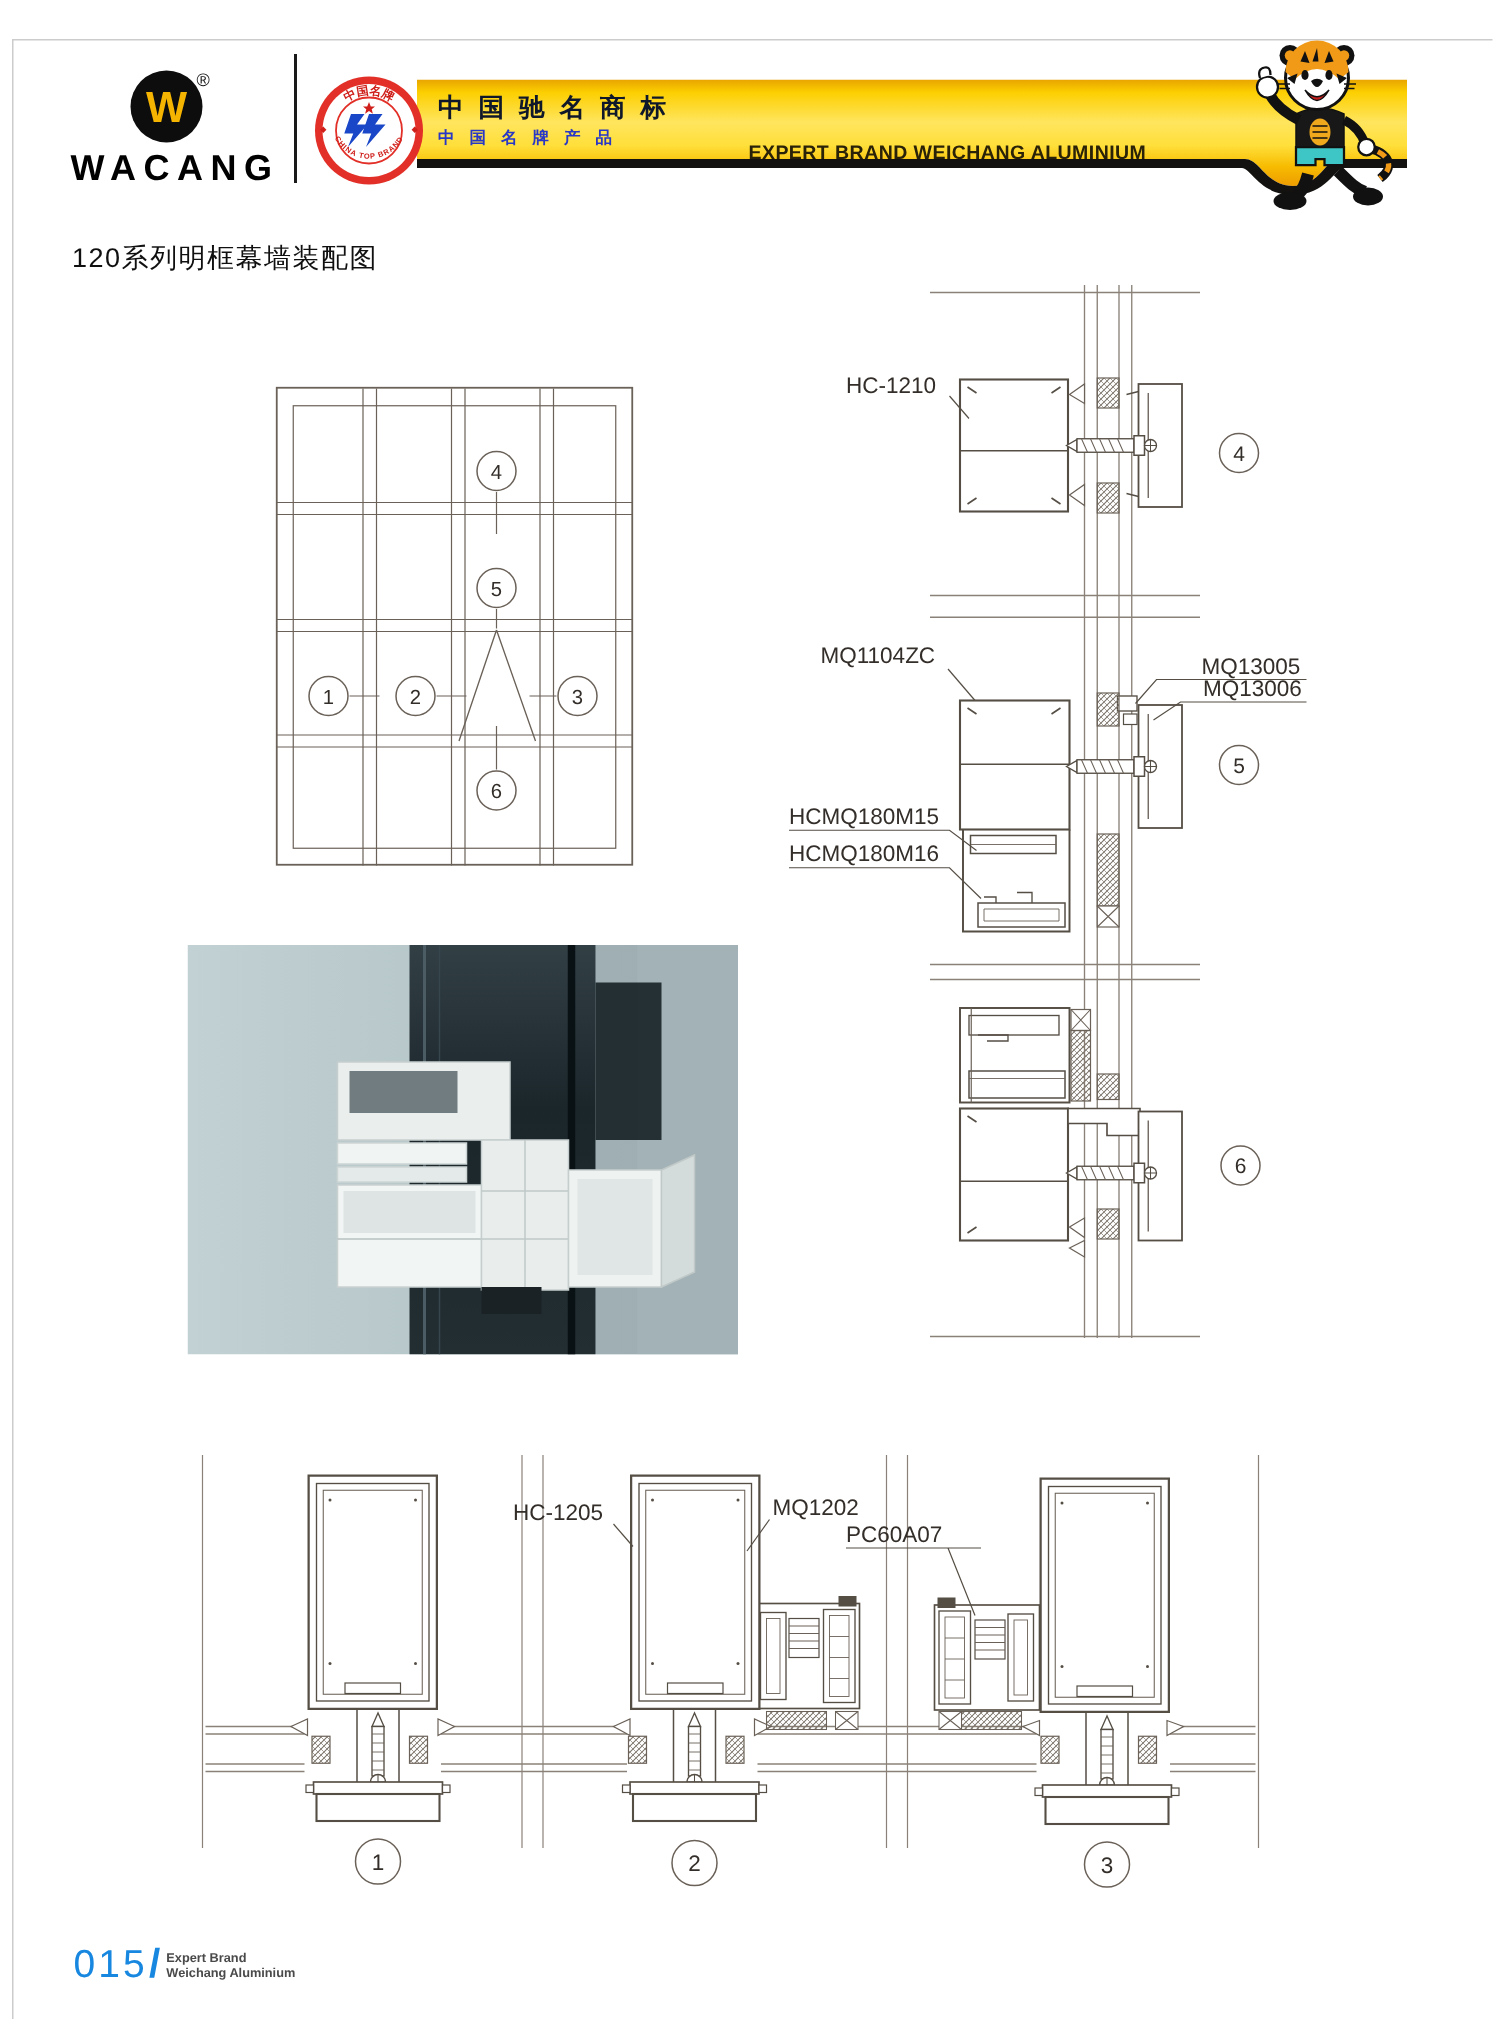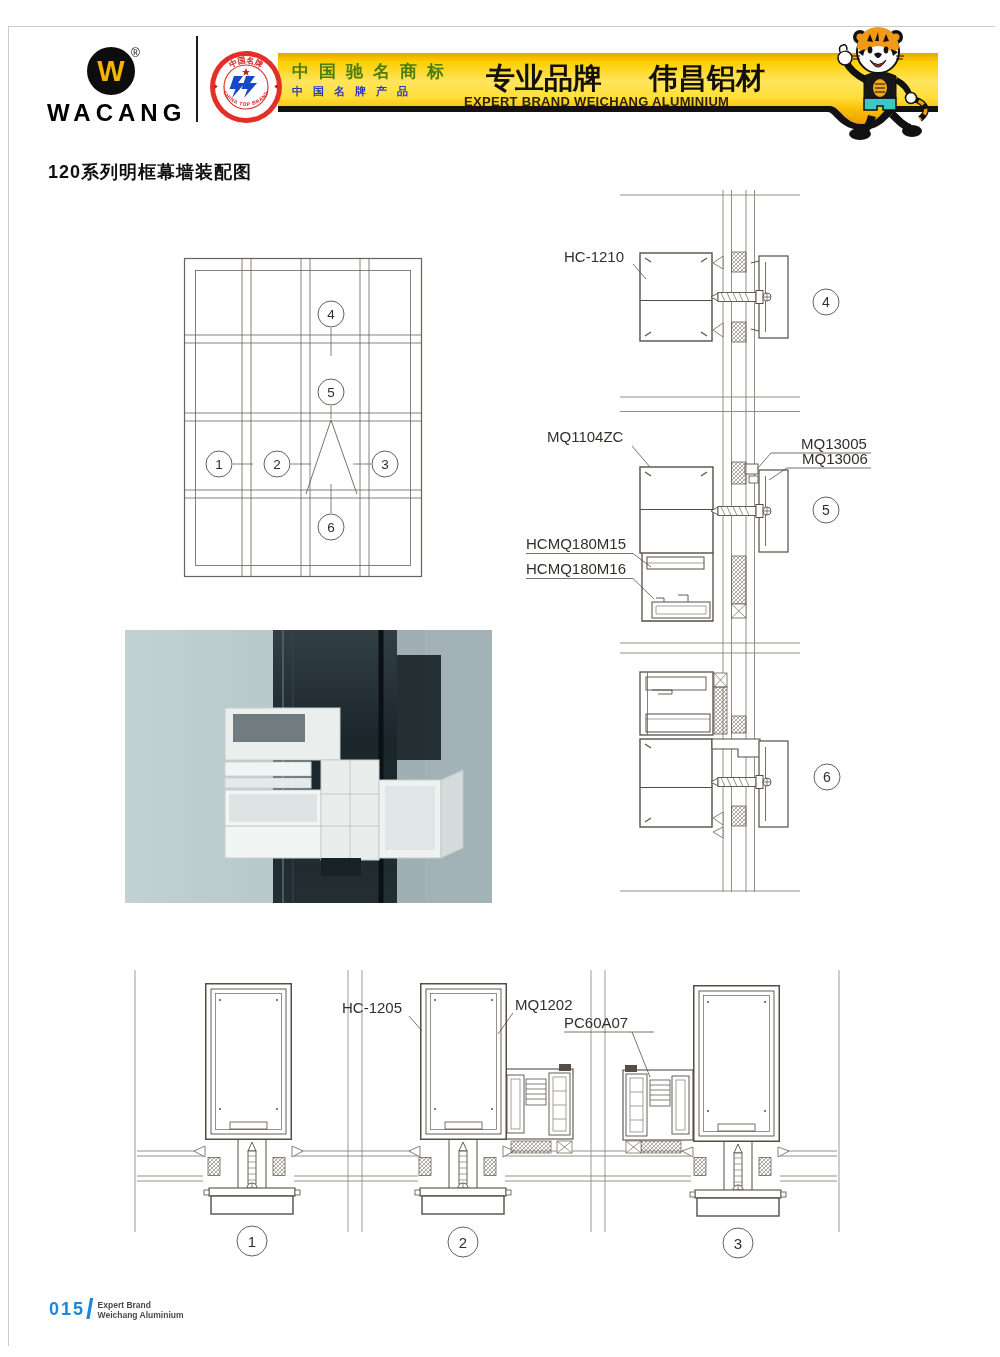--- a/index.html
+++ b/index.html
@@ -5,27 +5,27 @@
   html,body{margin:0;padding:0;background:#e8e8e8;}
   .page{position:relative;width:1000px;height:1357px;background:#ffffff;overflow:hidden;
         font-family:"Liberation Sans",sans-serif;}
   .abs{position:absolute;}
   svg{font-family:"Liberation Sans",sans-serif;display:block;}
   .hair-left{left:8px;top:26px;width:1px;height:1320px;background:#cccccc;}
   .hair-top{left:8px;top:26px;width:987px;height:1px;background:#cccccc;}
   .brand-word{left:47px;top:99px;font-size:24px;font-weight:bold;color:#000000;letter-spacing:5px;}
   .reg-mark{left:131px;top:46px;font-size:12px;color:#111;}
   .divider{left:196px;top:36px;width:2px;height:86px;background:#1a1a1a;}
-  .cn1{left:292px;top:60px;font-size:17px;font-weight:bold;color:#4d7c0f;letter-spacing:10px;white-space:nowrap;}
+  .cn1{left:292px;top:60px;font-size:17px;font-weight:bold;color:#0f172a;letter-spacing:10px;white-space:nowrap;}
   .cn2{left:292px;top:84px;font-size:11px;font-weight:bold;color:#2937c6;letter-spacing:10px;white-space:nowrap;}
   .slogan{left:486px;top:59px;display:flex;gap:47px;font-size:29px;font-weight:bold;color:#141005;white-space:nowrap;}
-  .en-slogan{left:464px;top:94px;font-size:13px;font-weight:bold;color:#2a2208;letter-spacing:0.3px;white-space:nowrap;}
-  .page-title{left:48px;top:160px;font-size:18px;font-weight:bold;color:#101010;letter-spacing:1px;}
+  .en-slogan{left:499px;top:94px;font-size:13px;font-weight:bold;color:#2a2208;letter-spacing:0.3px;white-space:nowrap;}
+  .page-title{left:48px;top:160px;font-size:18px;font-weight:normal;color:#101010;letter-spacing:1px;}
   .footer{left:49px;top:1295px;display:flex;align-items:flex-start;}
-  .pgnum{font-size:18px;font-weight:bold;color:#1787e0;letter-spacing:2px;line-height:28px;}
+  .pgnum{font-size:26px;font-weight:normal;color:#1787e0;letter-spacing:2px;line-height:28px;}
   .pgslash{font-size:27px;font-weight:bold;color:#1787e0;line-height:28px;margin-left:1px;}
   .fsmall{margin-left:4px;padding-top:5px;font-size:8.5px;color:#4a4a4a;line-height:10px;font-weight:bold;}
 </style>
 </head>
 <body>
 
 <div class="page">
 
   <div class="abs hair-left"></div>
   <div class="abs hair-top"></div>
@@ -47,24 +47,20 @@
         <stop offset="62%" stop-color="#ffdf3a"></stop>
         <stop offset="82%" stop-color="#f7bb00"></stop>
         <stop offset="100%" stop-color="#ed9c00"></stop>
       </linearGradient>
     </defs>
     <path d="M0,0 H660 V53 H614 C606,53 602,71 584,71 C566,71 562,53 552,53 H0 Z" fill="url(#bnG)"></path>
     <path d="M0,53 H552 C562,53 566,71 584,71 C602,71 606,53 614,53 H660 V59 H618 C612,59 606,77 584,77 C562,77 556,59 550,59 H0 Z" fill="#141210"></path>
   </svg>
   <div class="abs cn1">中国驰名商标</div>
   <div class="abs cn2">中国名牌产品</div>
-  <div class="abs slogan">
-    <span>专业品牌</span>
-    <span>伟昌铝材</span>
-  </div>
   <div class="abs en-slogan">EXPERT BRAND WEICHANG ALUMINIUM</div>
 
   <svg class="abs" style="left:208px;top:45px" width="76" height="84" viewBox="0 0 76 84">
     <defs>
       <path id="arcT" d="M14,50 A25,25 0 1 1 62,50"></path>
       <path id="arcB" d="M13,42 A26,26 0 0 0 63,42"></path>
     </defs>
     <circle cx="38" cy="42" r="36" fill="#e23028"></circle>
     <circle cx="38" cy="42" r="31" fill="#ffffff"></circle>
     <circle cx="38" cy="42" r="22" fill="#ffffff" stroke="#e23028" stroke-width="1.2"></circle>

